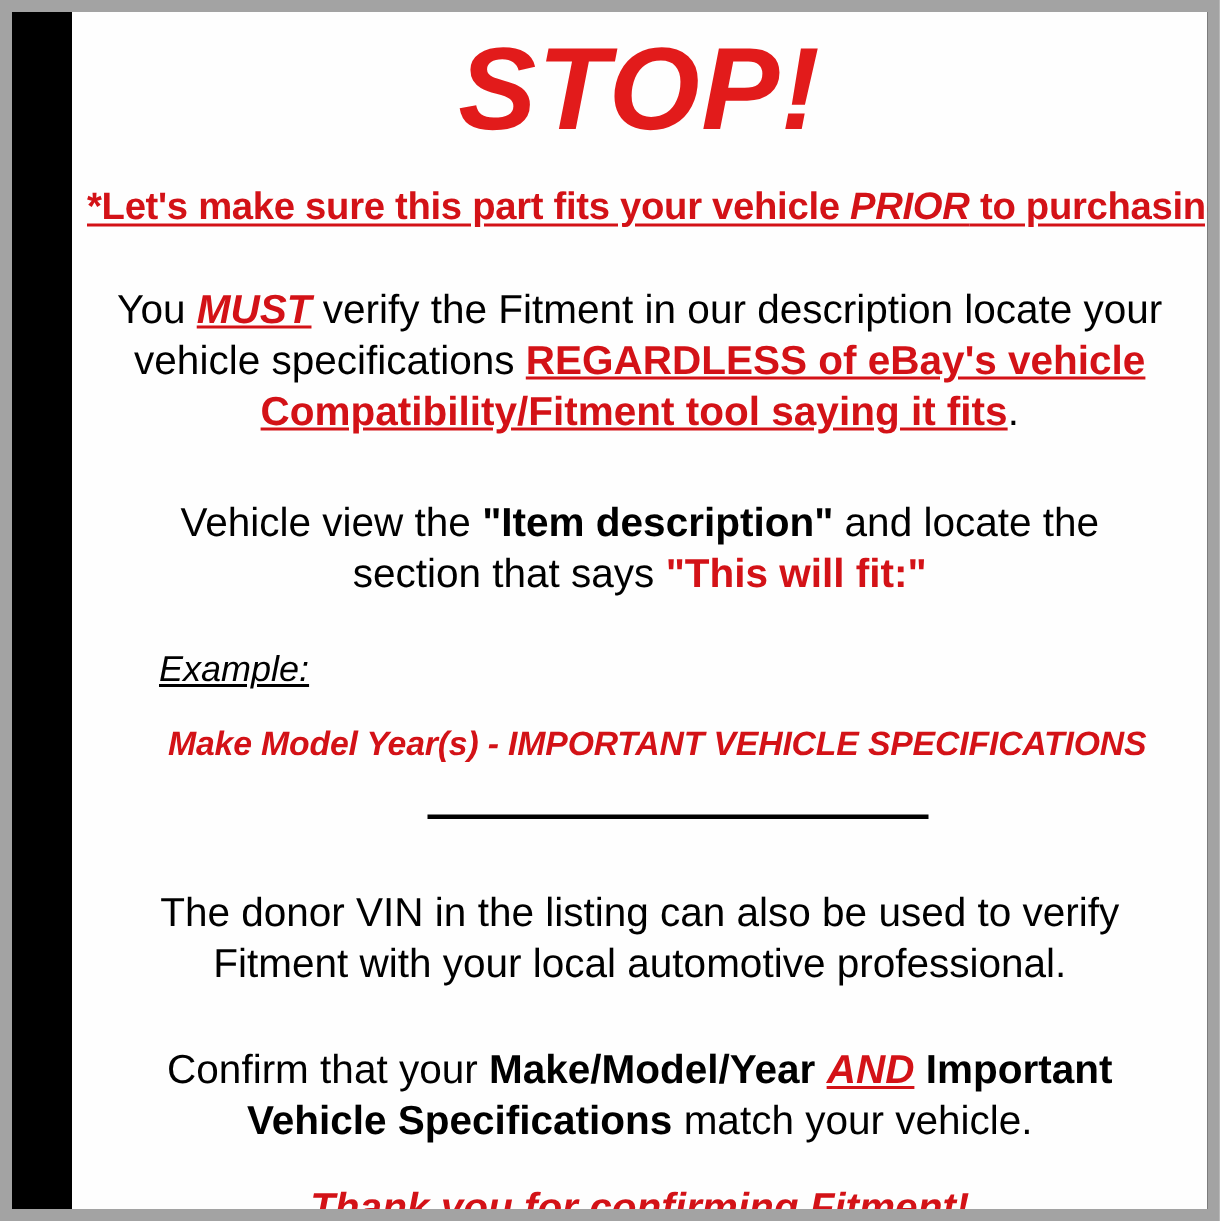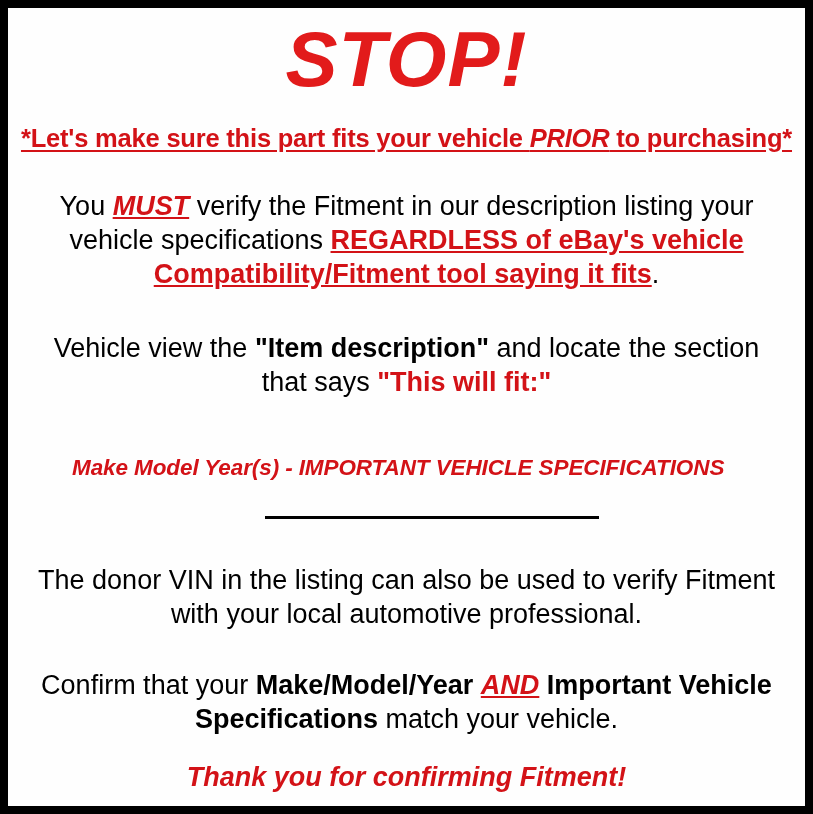--- a/index.html
+++ b/index.html
@@ -9,22 +9,23 @@
   }
   body {
     font-family: "Liberation Sans", sans-serif;
   }
   .page {
     position: relative;
     width: 813px;
     height: 814px;
     box-sizing: border-box;
     background: #000000;
-    border: 8px solid #000000;
+    border: 8px solid #a3a3a3;
     overflow: hidden;
+    padding-left: 40px;
   }
   .inner {
     position: relative;
     width: 100%;
     height: 100%;
     box-sizing: border-box;
     background: #fefefe;
     padding: 0 10px;
     text-align: center;
   }
@@ -143,25 +144,26 @@
 </head>
 <body>
 
 <div class="page">
   <div class="inner">
 
     <h1 class="title">STOP!</h1>
 
     <p class="subtitle"><span>*Let's make sure this part fits your vehicle </span><span class="ital">PRIOR</span><span> to purchasing*</span></p>
 
-    <p class="para para-must"><span>You </span><span class="rd-ui">MUST</span><span> verify the Fitment in our description listing your vehicle specifications </span><span class="rd-u">REGARDLESS of eBay's vehicle Compatibility/Fitment tool saying it fits</span><span>.</span></p>
+    <p class="para para-must"><span>You </span><span class="rd-ui">MUST</span><span> verify the Fitment in our description locate your vehicle specifications </span><span class="rd-u">REGARDLESS of eBay's vehicle Compatibility/Fitment tool saying it fits</span><span>.</span></p>
 
     <p class="para para-please"><span>Vehicle view the </span><span class="bk">"Item description"</span><span> and locate the section that says </span><span class="rd">"This will fit:"</span></p>
 
     <div class="example-block">
+      <p style="margin:0;"><span class="example-label">Example:</span></p>
       <p class="example-spec">Make Model Year(s) - IMPORTANT VEHICLE SPECIFICATIONS</p>
     </div>
 
     <div class="divider-wrap">
       <span class="divider"></span>
     </div>
 
     <p class="para para-vin">The donor VIN in the listing can also be used to verify Fitment with your local automotive professional.</p>
 
     <p class="para para-confirm"><span>Confirm that your </span><span class="bk">Make/Model/Year</span><span> </span><span class="rd-ui">AND</span><span> </span><span class="bk">Important Vehicle Specifications</span><span> match your vehicle.</span></p>

